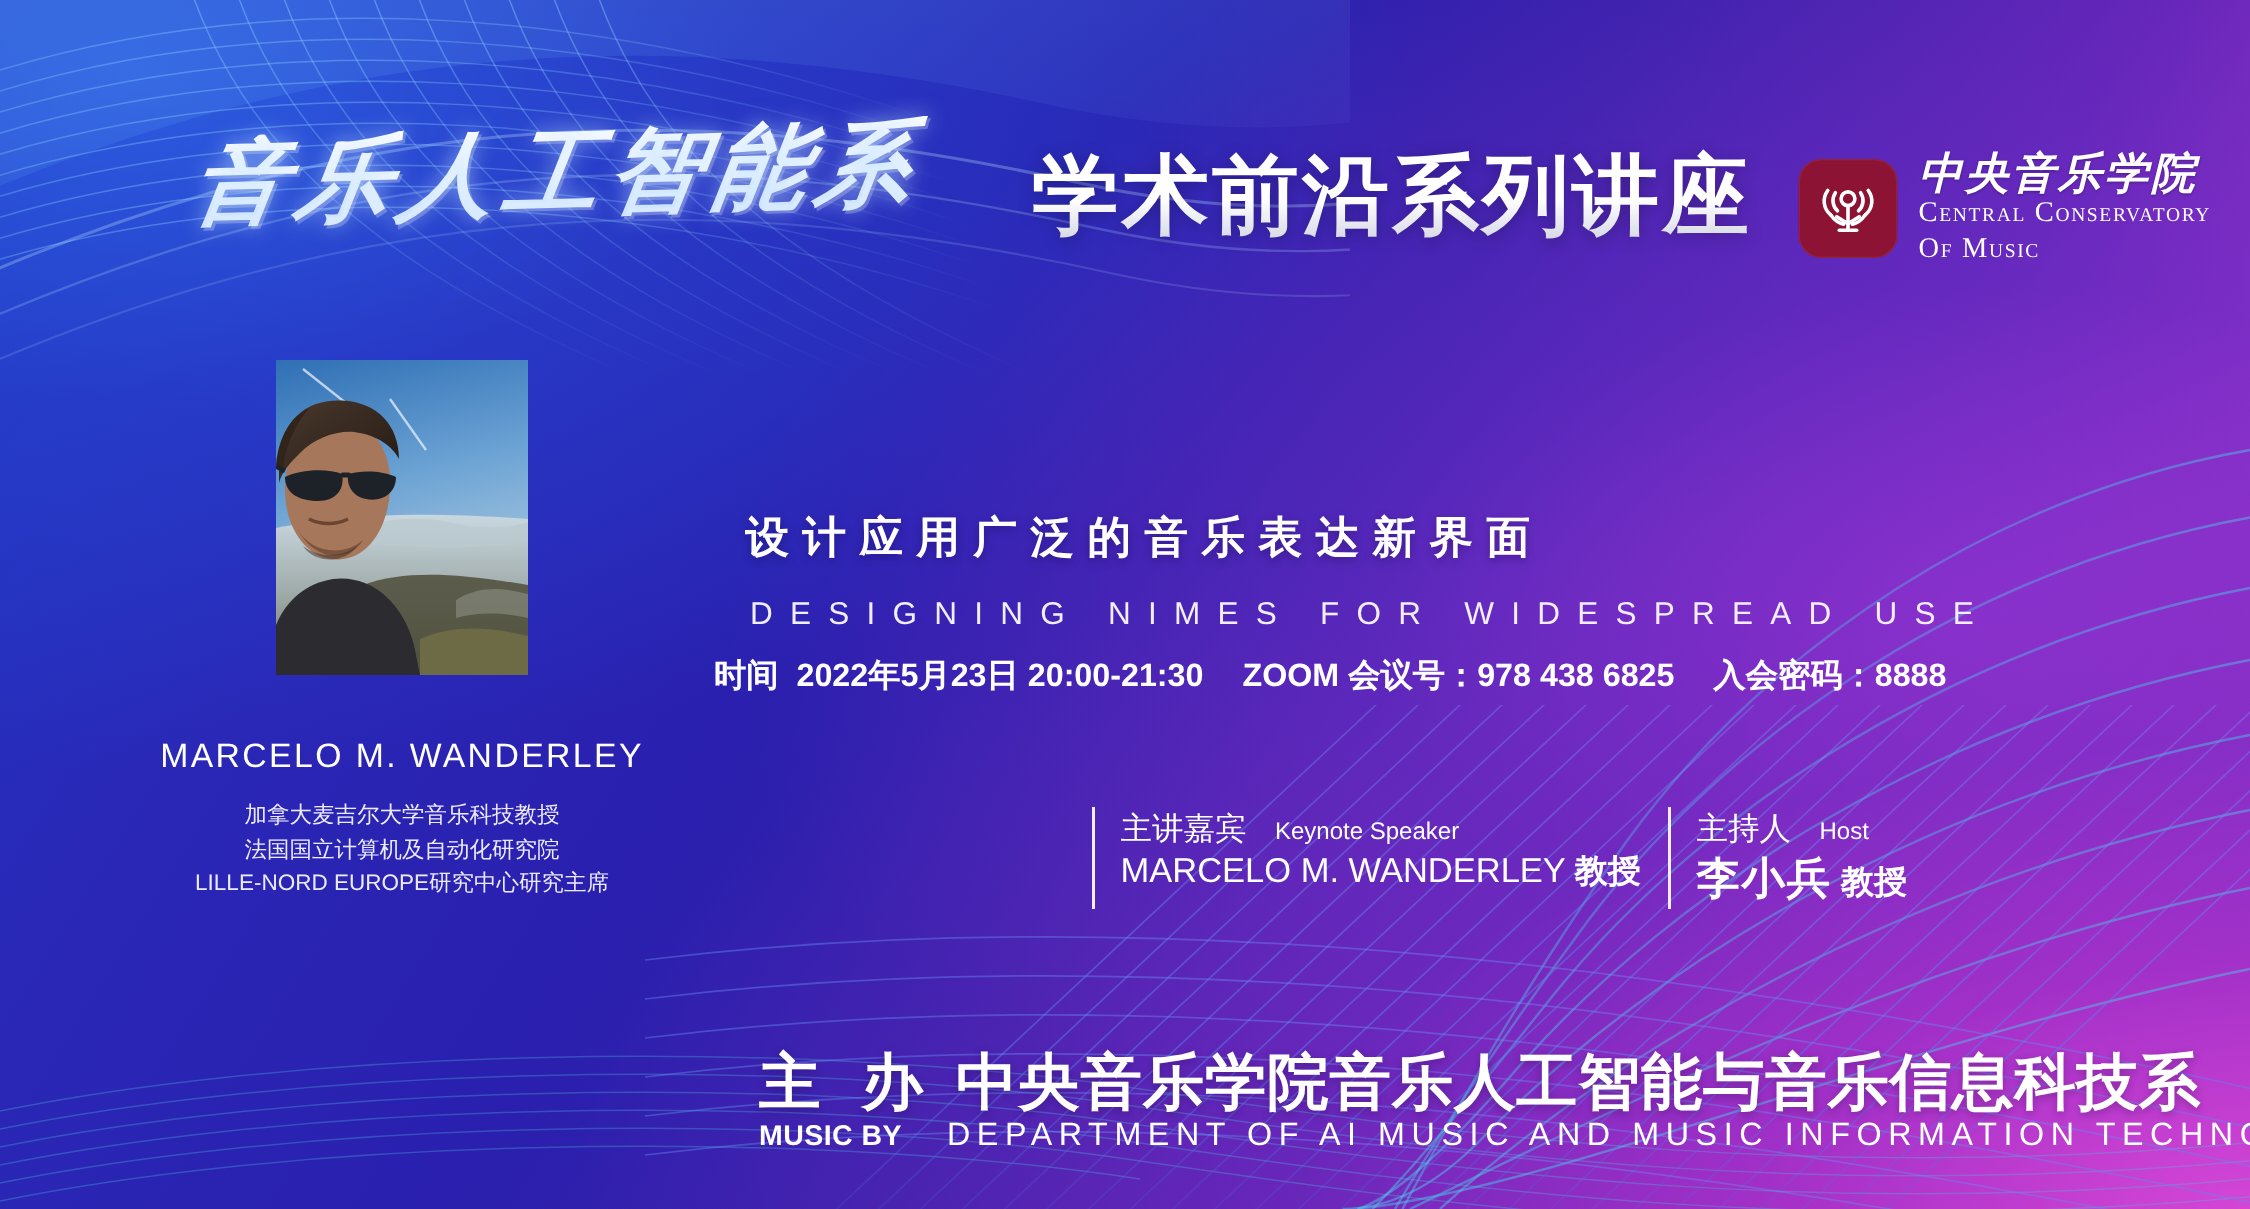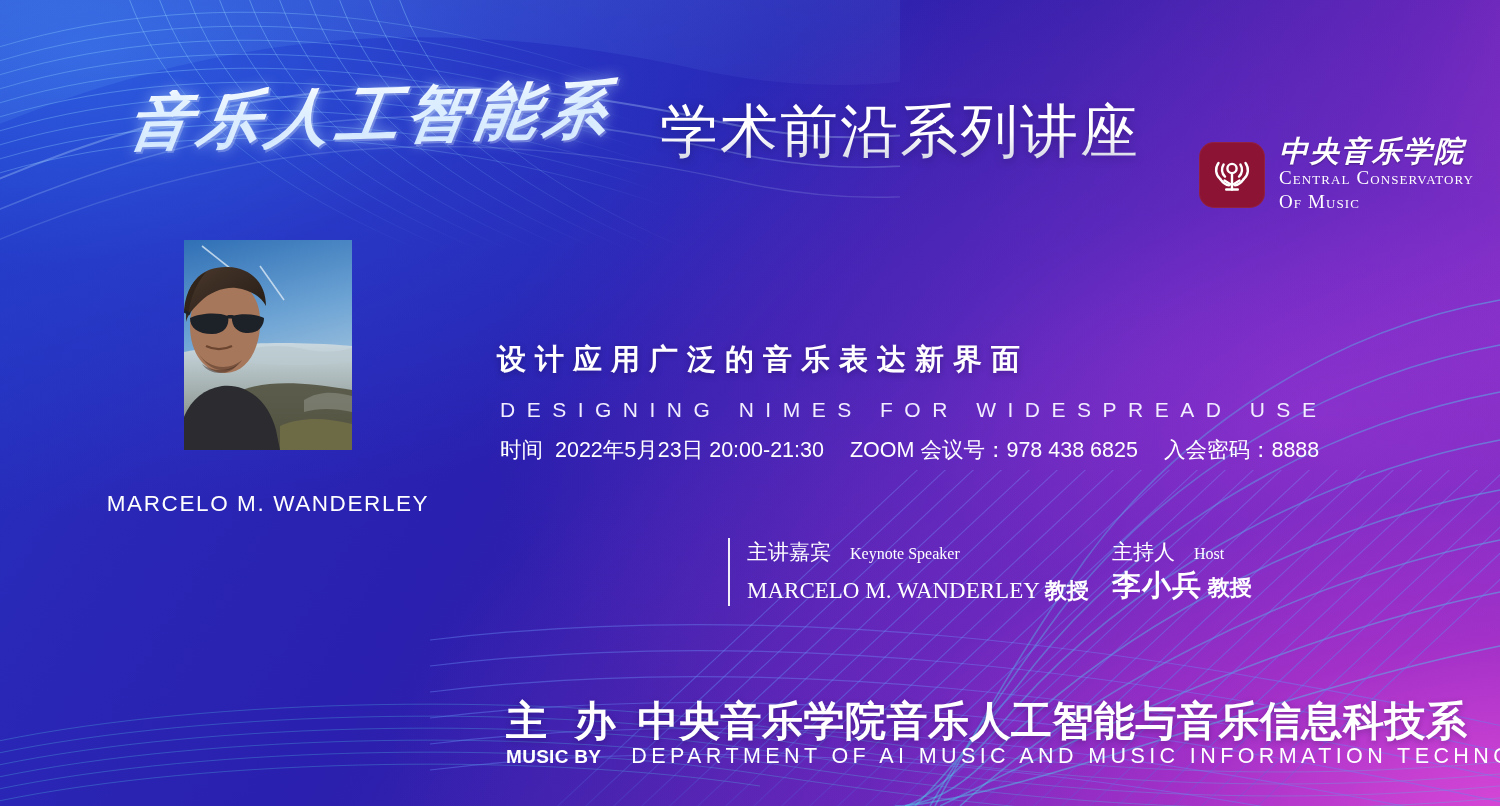--- a/index.html
+++ b/index.html
@@ -28,30 +28,30 @@
     font-style:italic;font-weight:700;
     letter-spacing:6px;
     color:#fff;
     transform:skewX(-10deg) rotate(-1.6deg);
     text-shadow:0 0 14px rgba(190,225,255,0.65),2px 2px 0 rgba(255,255,255,0.25);
     background:linear-gradient(180deg,#ffffff 0%,#eaf4ff 55%,#cfe4ff 100%);
     -webkit-background-clip:text;background-clip:text;color:transparent;
     white-space:nowrap;
   }
   .series-title{
-    position:absolute;left:660px;top:95px;
-    font-size:58px;font-weight:400;line-height:1.25;
+    position:absolute;left:688px;top:95px;
+    font-size:58px;font-weight:700;line-height:1.25;
     letter-spacing:2px;white-space:nowrap;
     background:linear-gradient(180deg,#ffffff 0%,#ffffff 52%,#c9ccdd 100%);
     -webkit-background-clip:text;background-clip:text;color:transparent;
     filter:drop-shadow(0 2px 5px rgba(0,0,0,0.25));
   }
 
   
-  .logo{position:absolute;left:1199px;top:100px;display:flex;align-items:center;gap:14px;margin-top:36px;}
+  .logo{position:absolute;left:1199px;top:100px;display:flex;align-items:center;gap:14px;}
   .logo-mark{
     width:66px;height:66px;border-radius:15px;
     background:#8c1333;
     display:flex;align-items:center;justify-content:center;
     box-shadow:0 0 0 1px rgba(255,255,255,0.06) inset;
   }
   .logo-text{display:flex;flex-direction:column;gap:1px;}
   .logo-cn{
     font-family:"DejaVu Serif",serif;
     font-size:29px;font-weight:700;color:#fff;letter-spacing:2px;
@@ -89,39 +89,39 @@
     font-size:29px;font-weight:700;color:#fff;letter-spacing:9px;
     white-space:nowrap;line-height:1.06;
     text-shadow:0 2px 6px rgba(20,10,60,0.35);
   }
   .main-title-en{
     position:absolute;left:500px;top:398px;
     font-size:21px;font-weight:400;color:#f2eeff;letter-spacing:11.5px;
     white-space:nowrap;
   }
   .meta-line{
-    position:absolute;left:500px;top:435px;
-    font-size:21.5px;color:#fff;white-space:nowrap;font-weight:400;text-align:right;
+    position:absolute;left:476px;top:435px;
+    font-size:21.5px;color:#fff;white-space:nowrap;font-weight:700;text-align:right;
   }
   .meta-line .gap{display:inline-block;width:26px;}
   .meta-line .gap-sm{display:inline-block;width:12px;}
 
   
   .credit{position:absolute;display:flex;}
   .credit .bar{width:2px;background:#ffffff;opacity:.92;margin-right:17px;}
-  .credit-body{display:flex;flex-direction:column;justify-content:space-between;font-family:Liberation Serif, serif;}
+  .credit-body{display:flex;flex-direction:column;}
   .credit-role{display:flex;align-items:baseline;gap:3px;white-space:nowrap;}
   .role-cn{font-size:21px;color:#fff;font-weight:400;}
   .role-en{font-size:16px;color:#fff;font-weight:400;margin-left:16px;}
   .credit-person{white-space:nowrap;color:#fff;font-size:23px;font-weight:400;}
   .credit-person .prof{font-weight:700;font-size:22px;margin-top:48px;}
   .credit-person .cn-name{font-weight:700;font-size:29px;letter-spacing:1px;}
 
   #credit-speaker{left:728px;top:538px;height:68px;}
-  #credit-host{left:1112px;top:538px;height:68px;flex-direction:column;}
+  #credit-host{left:1112px;top:538px;height:68px;}
 
   
   .footer-cn{
     position:absolute;left:506px;top:694px;
     font-size:41px;font-weight:700;color:#fff;white-space:nowrap;letter-spacing:.5px;
     text-shadow:0 2px 6px rgba(25,10,60,0.3);
   }
   .footer-cn .lead{letter-spacing:8px;margin-right:14px;}
   .footer-en{
     position:absolute;left:506px;top:744px;
@@ -323,20 +323,25 @@
         </g>
         <path d="M6,74 L0,71" stroke="#1d2128" stroke-width="3"></path>
         <path d="M22,106 C30,110 40,110 48,106" stroke="#6b452f" stroke-width="2.4" fill="none"></path>
         <path d="M14,112 C22,128 44,132 58,120 C50,134 26,136 14,112 Z" fill="#55382a" opacity=".55"></path>
         <path d="M18,124 C28,132 44,132 54,124 C46,136 26,136 18,124 Z" fill="#3f2a1f" opacity=".5"></path>
       </g>
     </svg>
   </div>
 
   <div class="speaker-name">MARCELO M. WANDERLEY</div>
+  <div class="affil">
+    <div>加拿大麦吉尔大学音乐科技教授</div>
+    <div>法国国立计算机及自动化研究院</div>
+    <div>LILLE-NORD EUROPE研究中心研究主席</div>
+  </div>
 
   <div class="main-title">设计应用广泛的音乐表达新界面</div>
   <div class="main-title-en">DESIGNING NIMES FOR WIDESPREAD USE</div>
 
   <div class="meta-line">
     <span>时间</span><span class="gap-sm"></span><span>2022年5月23日 20:00-21:30</span><span class="gap"></span><span>ZOOM 会议号：</span><span>978 438 6825</span><span class="gap"></span><span>入会密码：</span><span>8888</span>
   </div>
 
   <div class="credit" id="credit-speaker">
     <div class="bar"></div>

